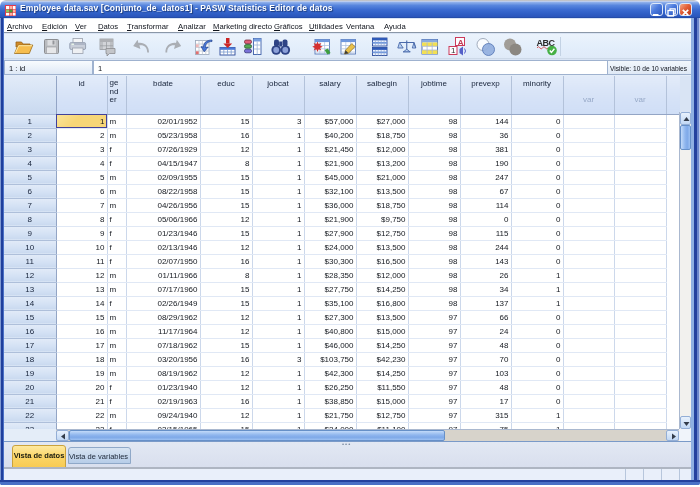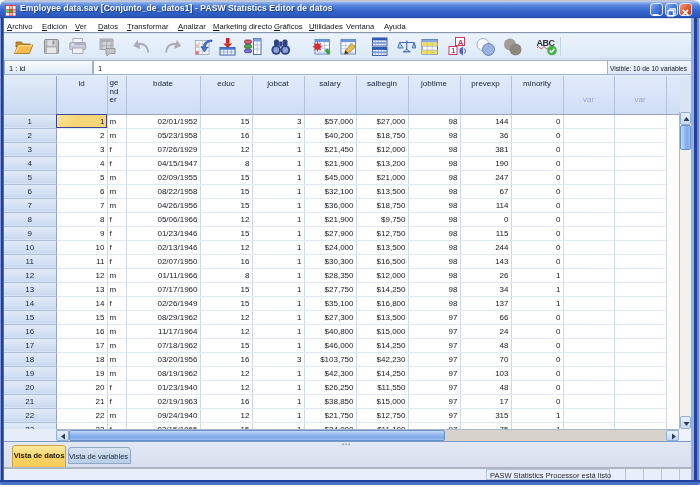--- a/index.html
+++ b/index.html
@@ -688,20 +688,19 @@
  </div>
 </div>
 <div style="position:absolute;left:679px;top:429px;width:12px;height:12px;background:#f0f4fa;z-index:42"></div>
 <div style="position:absolute;left:4px;top:429px;width:52px;height:12px;background:#e4edf8;z-index:42"></div>
 <div id="tabs">
  <div style="position:absolute;left:338px;top:1px;width:14px;height:3px;color:#7a8aa0;font-size:6px;letter-spacing:1px;line-height:3px">•••</div>
  <div class="tab" id="tabD">Vista de datos</div>
  <div class="tab" id="tabV">Vista de variables</div>
 </div>
 <div id="status">
- <div class="msg">PASW Statistics Processor está listo</div>
  <i style="left:604px"></i>
       <i style="left:622px"></i>
       <i style="left:640px"></i>
       <i style="left:658px"></i>
       <i style="left:676px"></i>
 </div>
 </div>
 
 </body></html>

